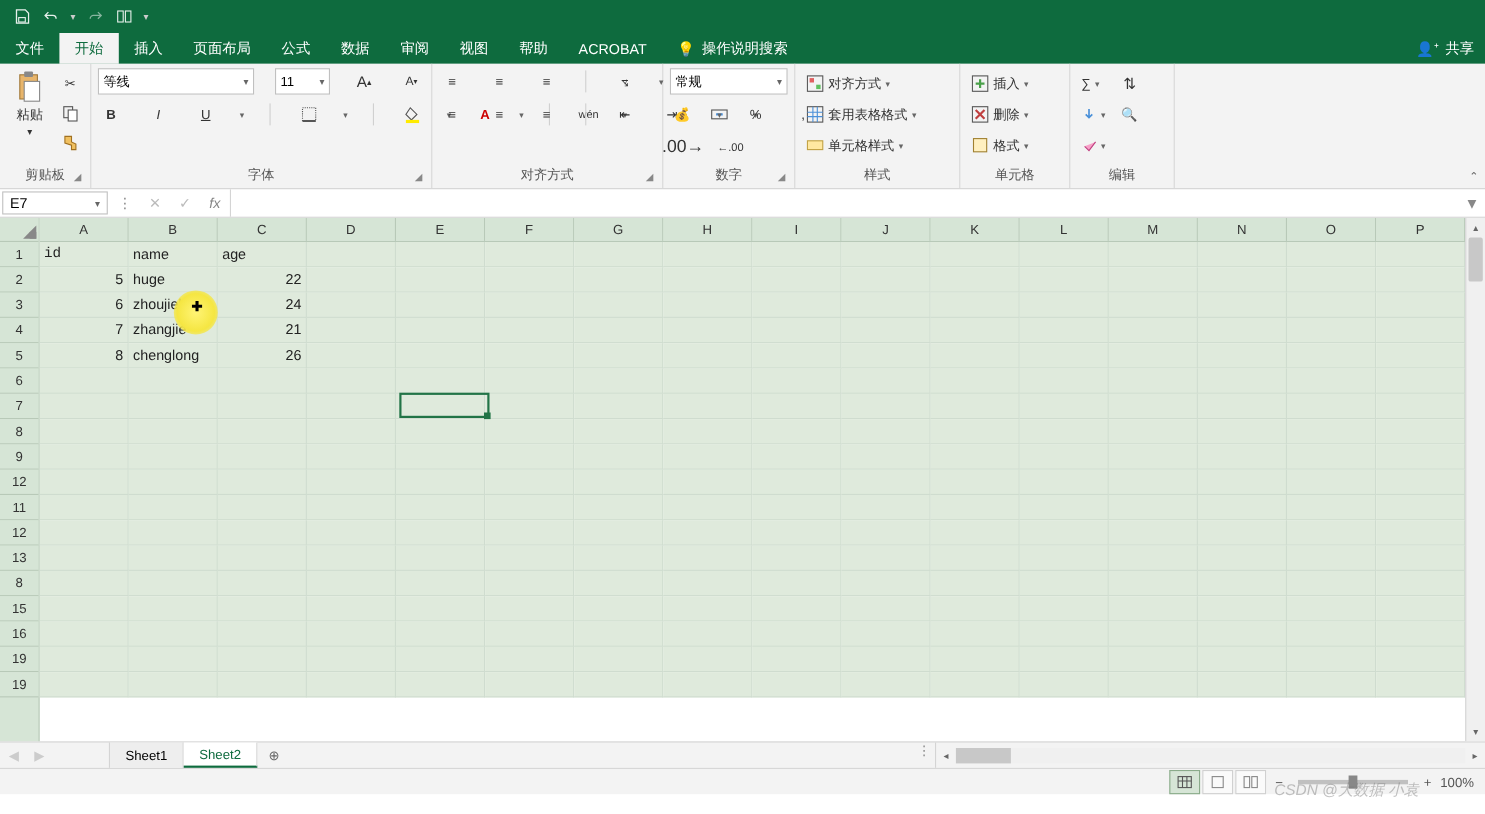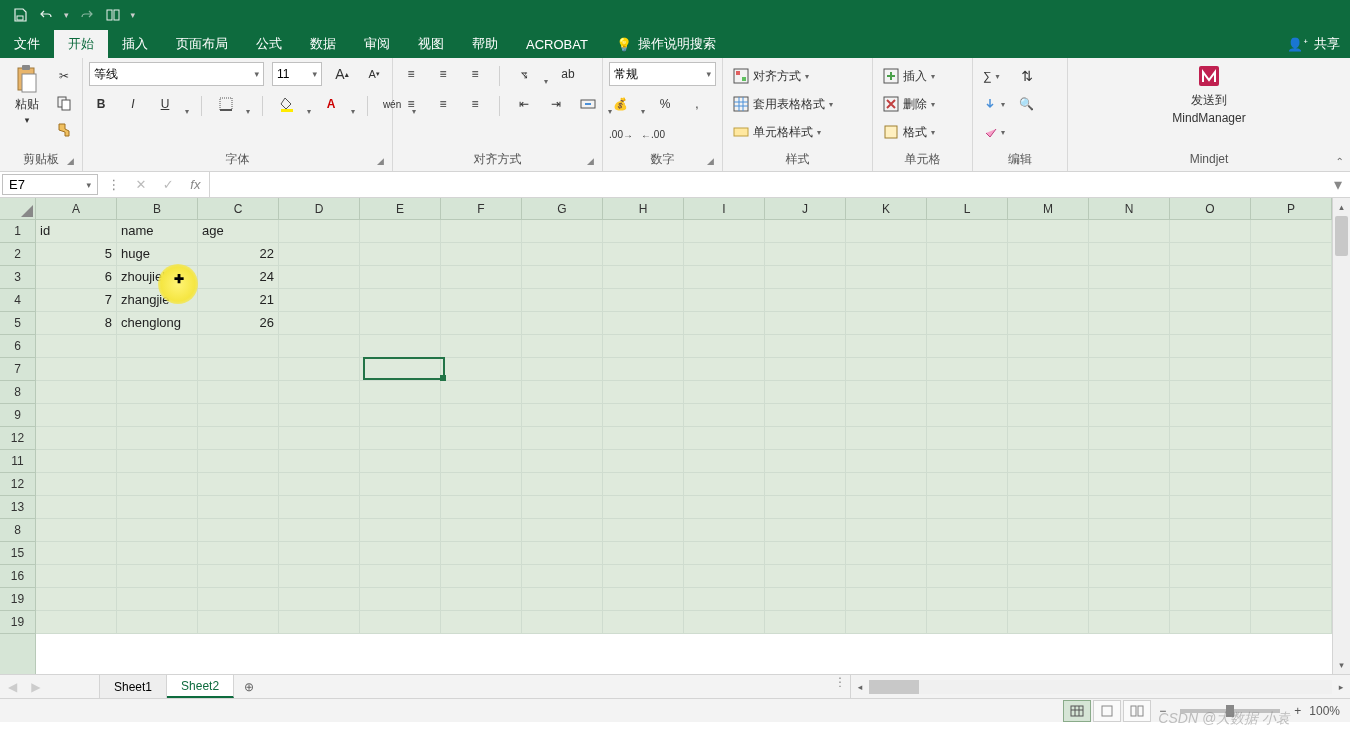--- a/index.html
+++ b/index.html
@@ -22,21 +22,21 @@
 
 
 .ribbon { height: 114px; background: #f3f3f3; border-bottom: 1px solid #d4d4d4; display: flex; position: relative; }
 .rgroup { border-right: 1px solid #d8d8d8; display: flex; flex-direction: column; padding: 2px 6px 0 6px; position: relative; }
 .rgroup-body { flex: 1; display: flex; align-items: flex-start; padding-top: 2px; }
 .rgroup-label { text-align: center; font-size: 12px; color: #555; height: 20px; line-height: 16px; position: relative; }
 .rgroup-dl { position: absolute; right: 2px; bottom: 2px; font-size: 9px; color: #888; }
 .rbtn-big { display: flex; flex-direction: column; align-items: center; justify-content: center; width: 42px; font-size: 12px; color: #333; gap: 2px; }
 .rbtn-big .bicon { width: 32px; height: 32px; }
 .col { display: flex; flex-direction: column; gap: 3px; justify-content: flex-start; padding-top: 2px; }
-.row { display: flex; align-items: flex-end; gap: 8px; }
+.row { display: flex; align-items: center; gap: 19px; }
 .rbtn-sm { width: 24px; height: 24px; display: flex; align-items: center; justify-content: center; font-size: 12px; color: #333; border-radius: 2px; }
 .rbtn-med { height: 24px; display: flex; align-items: center; gap: 4px; padding: 0 4px; font-size: 12px; color: #333; border-radius: 2px; }
 .combo { height: 24px; border: 1px solid #c0c0c0; background: #fff; display: flex; align-items: center; font-size: 12px; padding: 0 4px; }
 .combo .dd { margin-left: auto; font-size: 9px; color: #666; }
 .sep { width: 1px; height: 20px; background: #d0d0d0; margin: 0 4px; }
 .collapse { position: absolute; right: 6px; bottom: 4px; font-size: 10px; color: #666; }
 
 
 .fxbar { height: 26px; border-bottom: 1px solid #d4d4d4; display: flex; align-items: stretch; background: #fff; }
 .namebox { width: 96px; border: 1px solid #c0c0c0; margin: 2px; display: flex; align-items: center; padding: 0 6px; font-size: 13px; }
@@ -248,21 +248,21 @@
           <span>常规</span>
           <span class="dd">▾</span>
         </div>
       <div class="row">
         <span class="rbtn-sm">💰</span>
           <span style="font-size:8px;color:#666">▾</span>
         <span class="rbtn-sm">%</span>
         <span class="rbtn-sm">,</span>
       </div>
       <div class="row">
-        <span class="rbtn-sm" style="font-size:10px">.00→</span>
+        <span class="rbtn-sm" style="font-size:16px">.00→</span>
         <span class="rbtn-sm" style="font-size:10px">←.00</span>
       </div>
     </div>
     <div class="rgroup-label"><span>数字</span><span class="rgroup-dl">◢</span></div>
   </div>
 
   <div class="rgroup" style="width:150px">
     <div class="rgroup-body">
         <div class="col" style="gap:4px">
       <div class="rbtn-med">
@@ -343,33 +343,20 @@
           </div>
       </div>
       <div class="col" style="gap:4px;margin-left:6px">
         <span class="rbtn-sm" style="font-size:14px">⇅</span>
         <span class="rbtn-sm">🔍</span>
       </div>
     </div>
     <div class="rgroup-label"><span>编辑</span></div>
   </div>
 
-  <div class="rgroup" style="border-right:none;flex:1">
-    <div class="rgroup-body" style="justify-content:center">
-      <div class="rbtn-big" style="width:90px">
-        <svg width="28" height="28" viewBox="0 0 28 28">
-            <rect x="4" y="4" width="20" height="20" fill="#c02050" rx="2"></rect>
-            <path d="M8 20V10l6 8 6-8v10" stroke="#fff" stroke-width="2" fill="none"></path>
-          </svg>
-        <span>发送到</span>
-        <span>MindManager</span>
-      </div>
-    </div>
-    <div class="rgroup-label"><span>Mindjet</span></div>
-  </div>
 
   <span class="collapse">⌃</span>
 </div>
 
 <div class="fxbar">
   <div class="namebox">
       <span>E7</span>
       <span class="dd">▾</span>
     </div>
   <div class="fx-btns">
@@ -420,21 +407,21 @@
         <div class="colhdr" style="width: 82px;">J</div>
         <div class="colhdr" style="width: 82px;">K</div>
         <div class="colhdr" style="width: 82px;">L</div>
         <div class="colhdr" style="width: 82px;">M</div>
         <div class="colhdr" style="width: 82px;">N</div>
         <div class="colhdr" style="width: 82px;">O</div>
         <div class="colhdr" style="width: 82px;">P</div>
       </div>
     <div class="gcells" id="gcells">
         <div class="grow">
-          <div class="gcell" style="width: 82px;">id</div>
+          <div class="gcell" style="width: 82px; font-family: Liberation Mono, monospace;">id</div>
           <div class="gcell" style="width: 82px;">name</div>
           <div class="gcell" style="width: 82px;">age</div>
           <div class="gcell" style="width: 82px;"></div>
           <div class="gcell" style="width: 82px;"></div>
           <div class="gcell" style="width: 82px;"></div>
           <div class="gcell" style="width: 82px;"></div>
           <div class="gcell" style="width: 82px;"></div>
           <div class="gcell" style="width: 82px;"></div>
           <div class="gcell" style="width: 82px;"></div>
           <div class="gcell" style="width: 82px;"></div>

